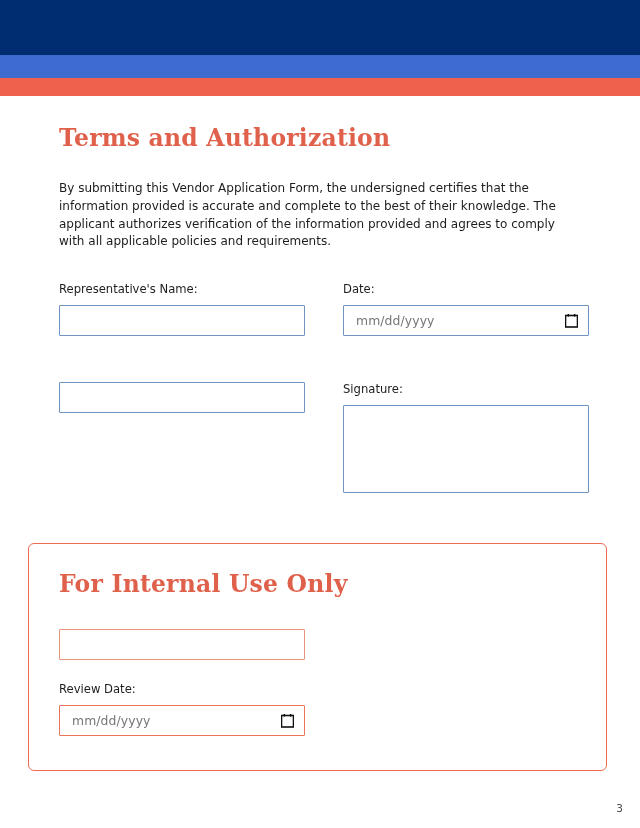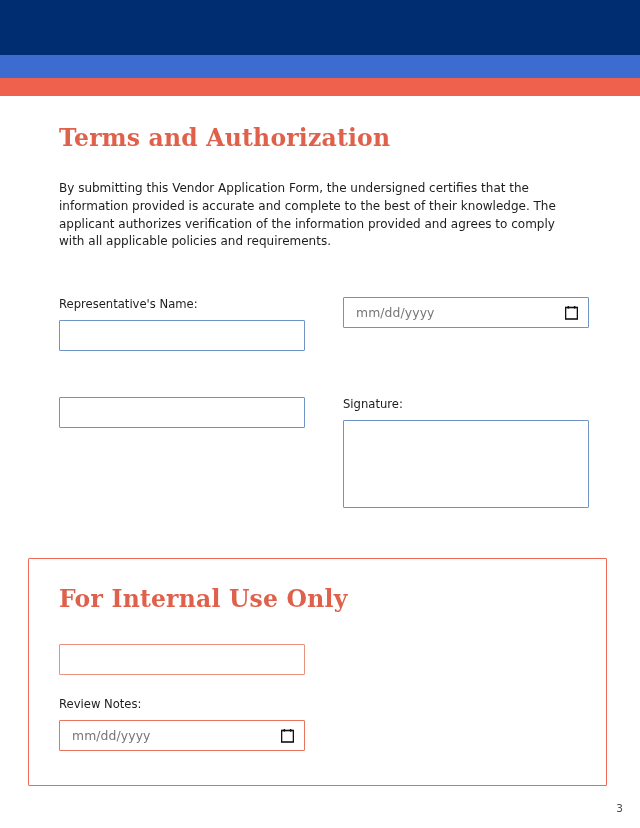--- a/index.html
+++ b/index.html
@@ -56,21 +56,21 @@
     font-size: 12px;
     line-height: 17.8px;
     color: #1d1d1f;
     margin: 0;
     max-width: 516px;
     text-align: left;
   }
 
   
   .form-grid {
-    margin-top: 46px;
+    margin-top: 31px;
     display: grid;
     grid-template-columns: 246px 38px 246px;
     row-gap: 12px;
   }
   .field {
     margin-bottom: 0;
   }
   .field-label {
     display: block;
     font-size: 11.6px;
@@ -137,21 +137,21 @@
     padding: 4px 8px;
   }
 
   .row-gap-1 { height: 22px; }
 
   
   .internal-box {
     box-sizing: border-box;
     margin: 50px 33px 0 28px;
     border: 1px solid #ef6a55;
-    border-radius: 1px;
+    border-radius: 6px;
     padding: 26px 30px 34px 30px;
     background: #ffffff;
   }
   h2.internal-title {
     font-family: "DejaVu Serif", serif;
     font-weight: bold;
     font-size: 23.5px;
     color: #e0614b;
     margin: 0 0 31px 0;
     letter-spacing: 0.2px;
@@ -215,20 +215,21 @@
     <div class="form-grid">
 
       <div class="field">
         <label class="field-label">Representative's Name:</label>
         <input class="text-input" type="text" placeholder="" style="">
       </div>
 
       <div class="spacer-col"></div>
 
       <div class="field">
+        <label class="field-label">Date:</label>
         <div class="date-wrap">
           <div class="date-fake">
             <span class="date-placeholder">mm/dd/yyyy</span>
             <svg class="cal-icon" viewBox="0 0 13 14">
               <rect x="0.5" y="1.5" width="12" height="11.5" fill="none" stroke="#111111" stroke-width="1.6"></rect>
               <rect x="2" y="4.4" width="9" height="7" fill="#ffffff"></rect>
               <rect x="2.6" y="0" width="1.5" height="2.6" fill="#111111"></rect>
               <rect x="8.9" y="0" width="1.5" height="2.6" fill="#111111"></rect>
             </svg>
           </div>
@@ -266,21 +267,21 @@
 
 
       <div class="row-gap-1"></div>
       <div class="row-gap-1"></div>
       <div class="row-gap-1"></div>
 
 
       <div class="spacer-col"></div>
 
       <div class="field">
-        <label class="field-label">Review Notes:</label>
+        <label class="field-label">Review Date:</label>
         <div class="date-wrap">
           <div class="date-fake-internal">
             <span class="date-placeholder">mm/dd/yyyy</span>
             <svg class="cal-icon" viewBox="0 0 13 14">
               <rect x="0.5" y="1.5" width="12" height="11.5" fill="none" stroke="#111111" stroke-width="1.6"></rect>
               <rect x="2" y="4.4" width="9" height="7" fill="#ffffff"></rect>
               <rect x="2.6" y="0" width="1.5" height="2.6" fill="#111111"></rect>
               <rect x="8.9" y="0" width="1.5" height="2.6" fill="#111111"></rect>
             </svg>
           </div>

